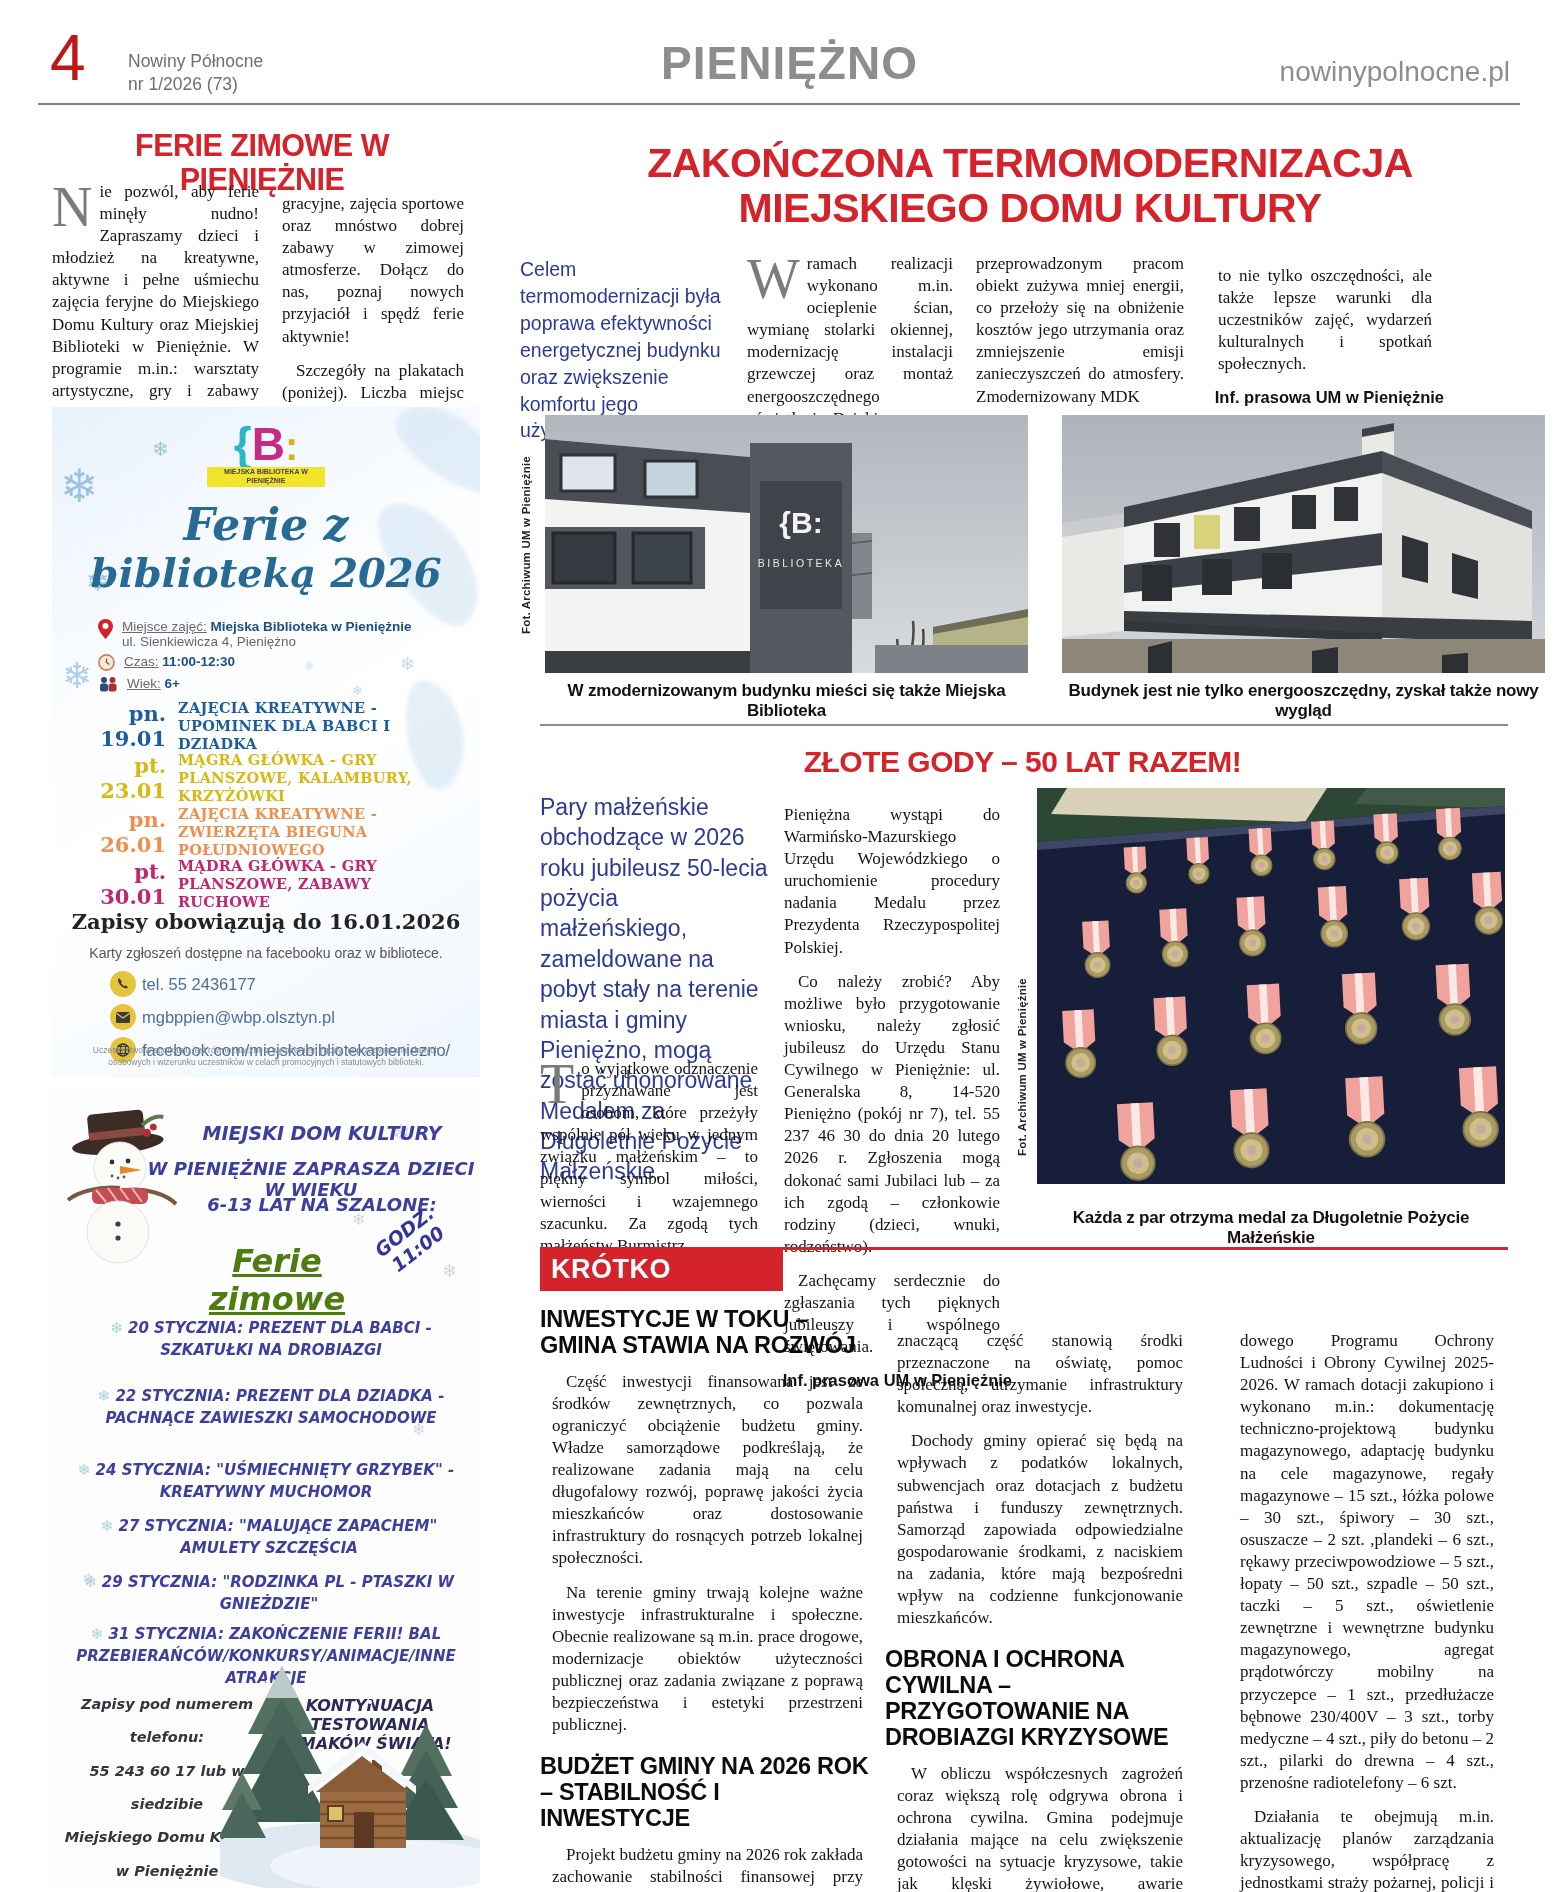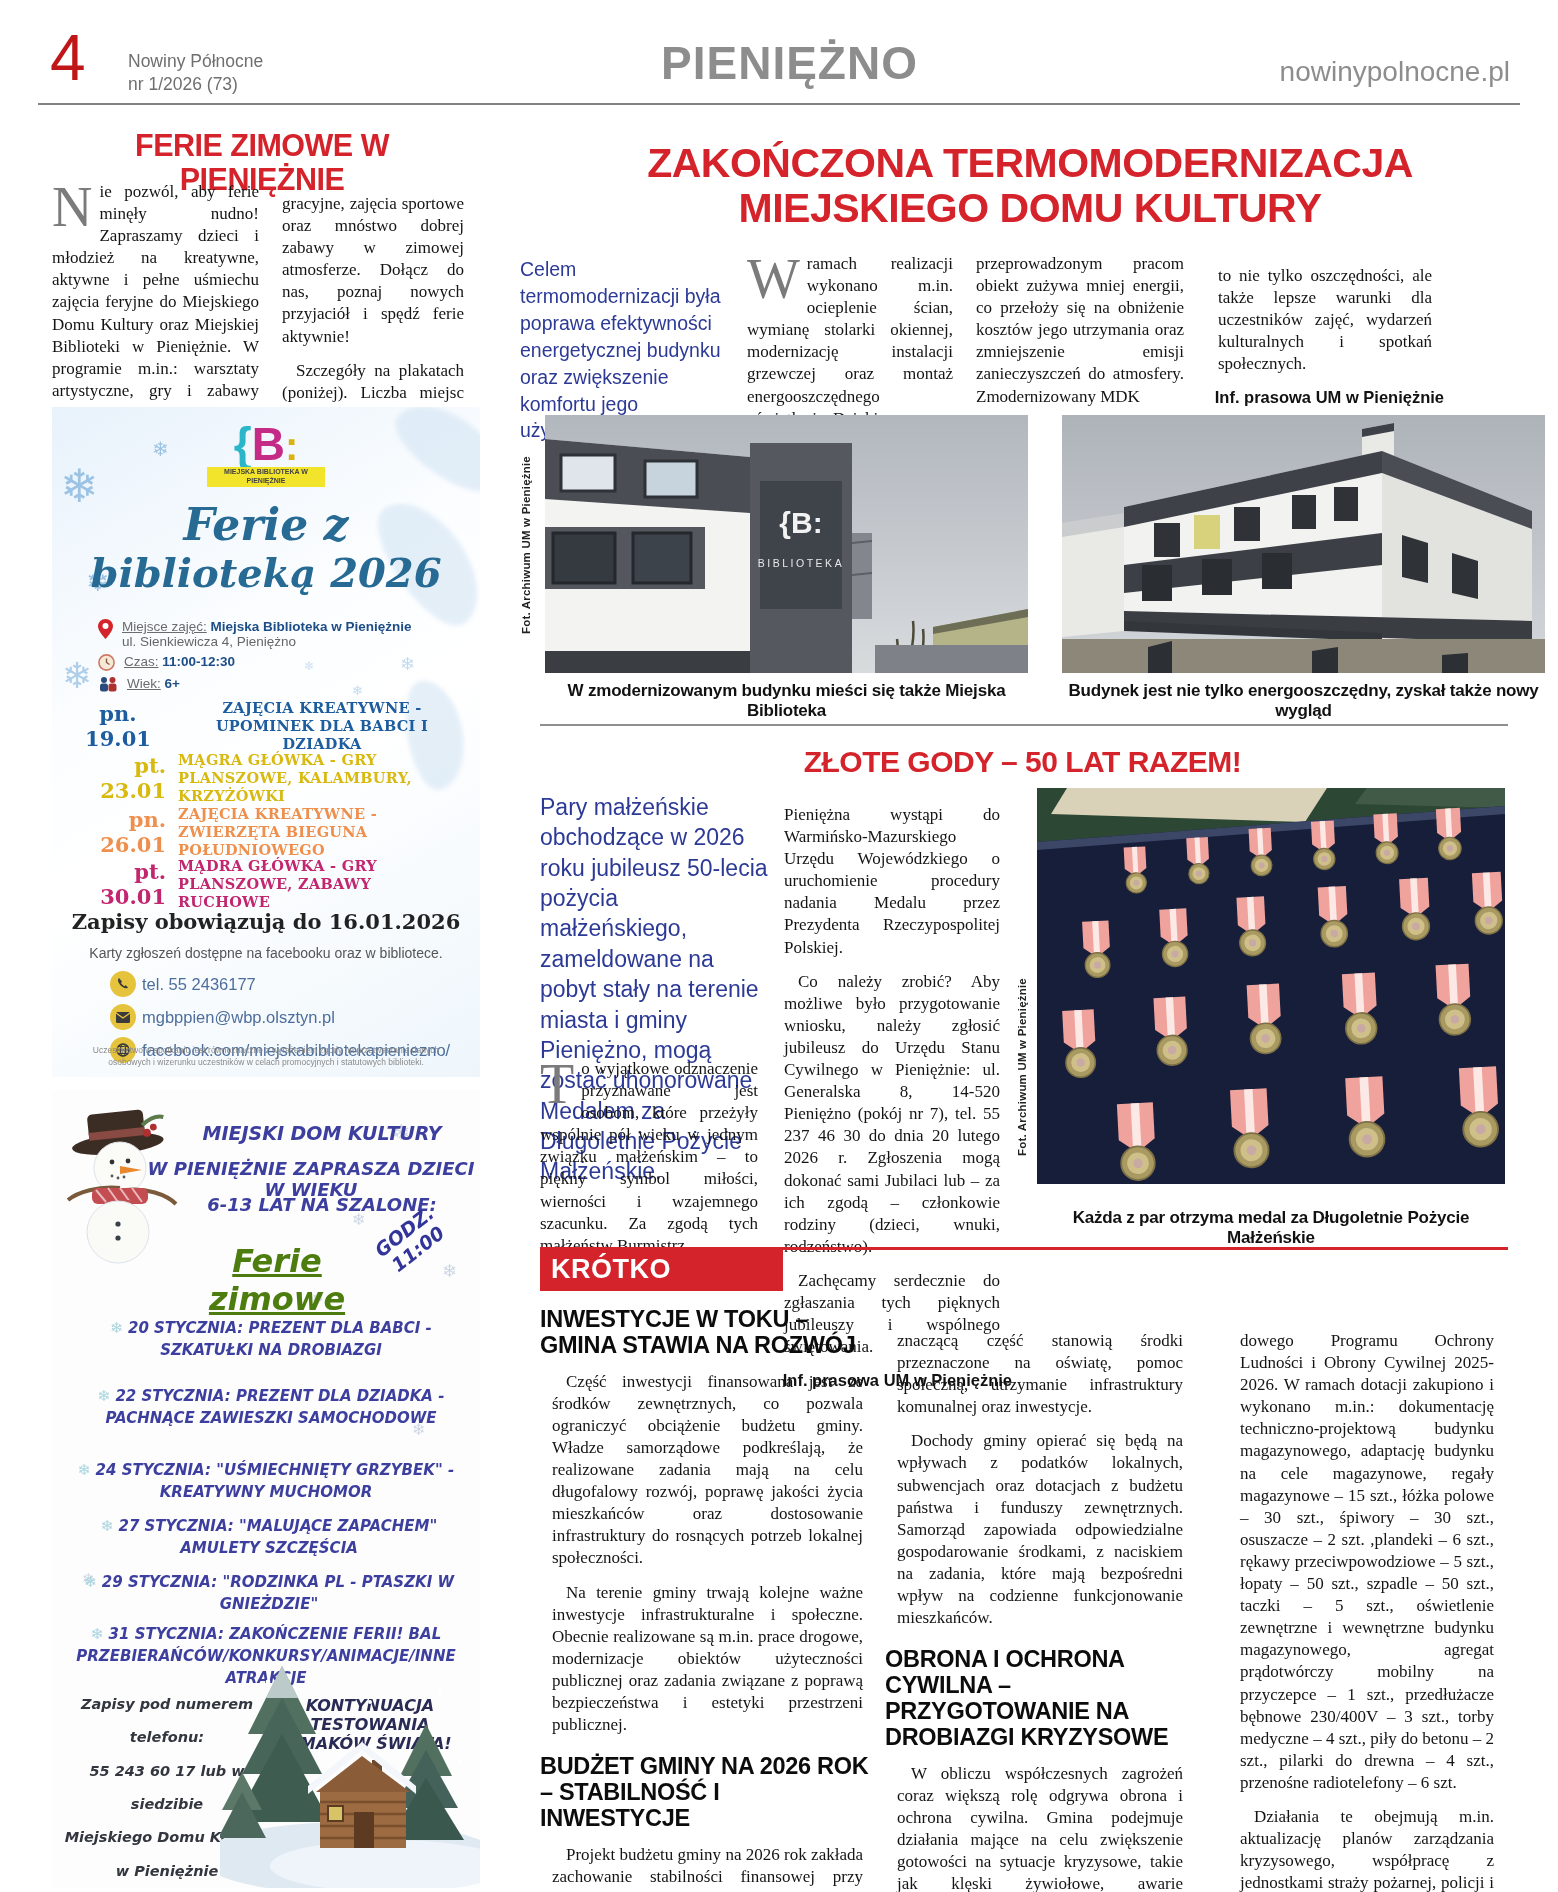--- a/index.html
+++ b/index.html
@@ -39,21 +39,21 @@
   .lib-logo .b3{color:#d8b312;font-size:40px;}
   .lib-logo-label{display:inline-block;background:#f2e32b;color:#444;font-size:7px;font-weight:700;
         padding:1px 4px;line-height:1.25;max-width:110px;}
   .script{font-family:"DejaVu Serif",serif;font-style:italic;font-weight:700;color:#276a93;text-align:center;line-height:1;}
   .info-row{display:flex;align-items:flex-start;gap:9px;margin-bottom:5px;font-size:13.5px;color:#666;}
   .info-row .lbl{text-decoration:underline;color:#6b6b6b;}
   .info-row b{color:#1d4d86;}
   .sched-row{position:absolute;left:18px;right:14px;display:flex;gap:12px;align-items:center;}
   .sched-date{font-family:"DejaVu Serif",serif;font-weight:700;font-size:21px;width:96px;flex:none;text-align:right;}
   .sched-text{font-family:"DejaVu Serif",serif;font-weight:700;font-size:14.5px;line-height:1.25;letter-spacing:.3px;}
-  .c-blue{color:#1d5c9e;text-align:center;} .c-yellow{color:#d8b90f;} .c-orange{color:#ef8f4d;} .c-pink{color:#c2266f;}
+  .c-blue{color:#1d5c9e;} .c-yellow{color:#d8b90f;} .c-orange{color:#ef8f4d;} .c-pink{color:#c2266f;}
   .contact-row{display:flex;align-items:center;gap:6px;margin-bottom:7px;font-size:16.5px;color:#4d6e9c;}
   .ic-circle{width:26px;height:26px;border-radius:50%;background:#e6c33c;flex:none;display:flex;
              align-items:center;justify-content:center;}
   .disclaimer{font-size:8.5px;color:#8a8a8a;text-align:center;line-height:1.4;}
   
   .flyer2{background:#fdfdfe;overflow:hidden;}
   .mdk-txt{font-family:"DejaVu Sans",sans-serif;font-weight:700;font-style:italic;color:#3d3f9e;text-align:center;}
   .mdk-item{font-family:"DejaVu Sans",sans-serif;font-weight:700;font-style:italic;color:#3d3f9e;
             text-align:center;font-size:15px;line-height:1.45;}
   .mdk-item .fl{color:#a8d4de;font-style:normal;}

